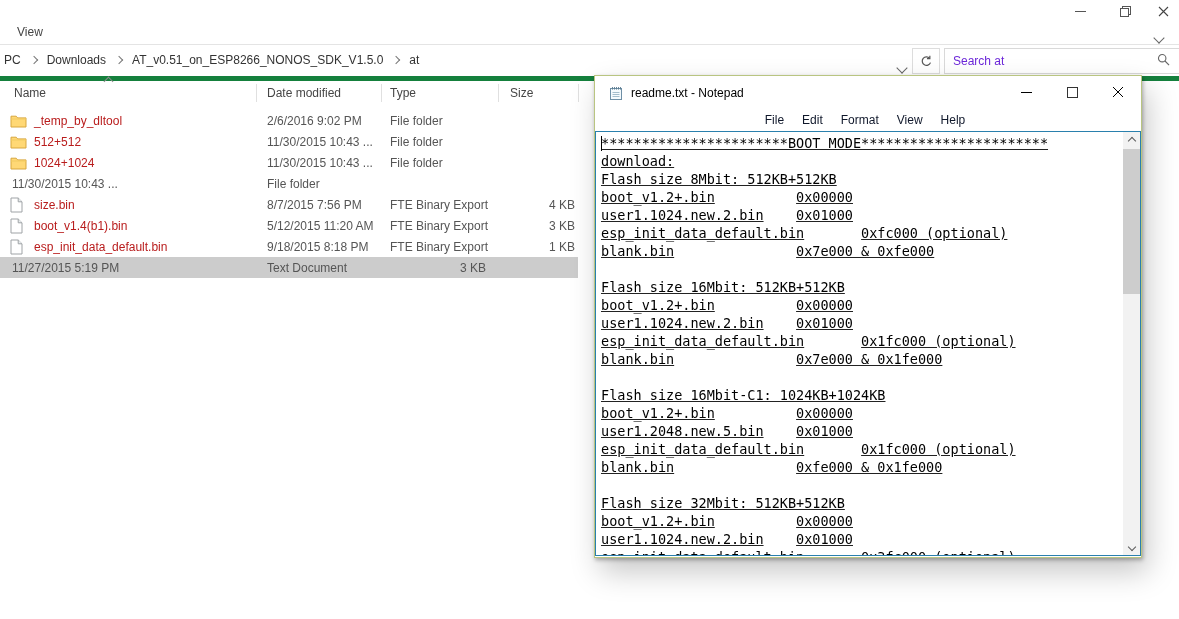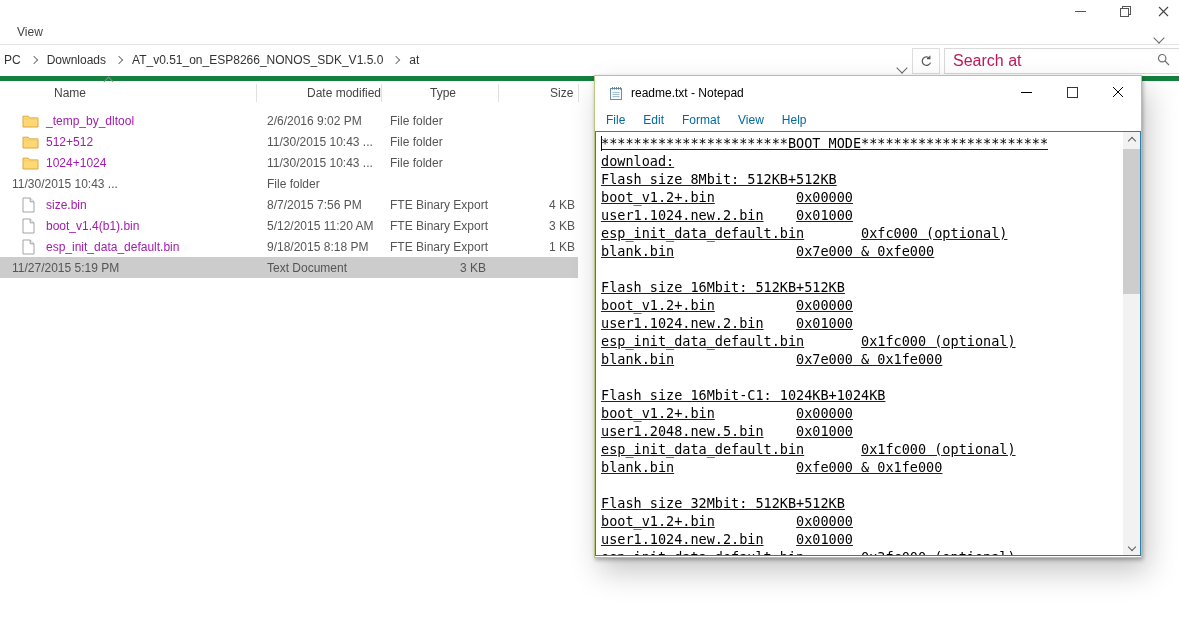--- a/index.html
+++ b/index.html
@@ -23,44 +23,44 @@
   .max-glyph{display:inline-block;width:9px;height:9px;border:1px solid #333;}
   .ribbon-row{position:absolute;left:0;top:22px;width:1179px;height:22px;border-bottom:1px solid #e4e4e4;}
   .ribbon-tab{position:absolute;left:17px;top:3px;font-size:12px;color:#444;}
   .ribbon-collapse{position:absolute;right:16px;top:6px;}
   .addr-row{position:absolute;left:0;top:45px;width:1179px;height:31px;border-bottom:5px solid #15803d;}
   .breadcrumb{position:absolute;left:4px;top:0;height:30px;display:flex;align-items:center;gap:10px;font-size:12px;color:#333;}
   .crumb{cursor:default;}
   .addr-chevron{position:absolute;left:898px;top:13px;}
   .refresh-btn{position:absolute;left:912px;top:3px;width:26px;height:24px;border:1px solid #ddd;display:flex;align-items:center;justify-content:center;background:#fff;}
   .search-box{position:absolute;left:944px;top:3px;width:235px;height:24px;border:1px solid #d9d9d9;background:#fff;display:flex;align-items:center;}
-  .search-box .ph{font-size:16px;color:#be185d;padding-left:8px;flex:1;}
+  .search-box .ph{font-size:12px;color:#6d28d9;padding-left:8px;flex:1;}
   .search-box .mag{margin-right:10px;}
   
   .list-header{position:absolute;left:0;top:82px;width:585px;height:22px;font-size:12px;color:#454545;}
-  .hdr-label{position:absolute;top:4px;cursor:default;margin-left:40px;}
+  .hdr-label{position:absolute;top:4px;cursor:default;}
   .hdr-sep{position:absolute;top:2px;width:1px;height:18px;background:#e0e0e0;}
   .sort-chev{position:absolute;left:105px;top:-4px;width:6px;height:6px;border-right:1.2px solid #8a8a8a;border-bottom:1.2px solid #8a8a8a;transform:rotate(-135deg);}
   .file-list{position:absolute;left:0;top:110px;width:578px;}
   .row{height:21px;display:grid;grid-template-columns:255px 123px 111px 89px;align-items:center;font-size:12px;}
   .row.selected{background:#cccccc;}
-  .c-name{display:flex;align-items:center;padding-left:22px;color:#a21caf;overflow:hidden;white-space:nowrap;}
+  .c-name{display:flex;align-items:center;padding-left:10px;color:#b91c1c;overflow:hidden;white-space:nowrap;}
   .ficon{width:18px;height:16px;margin-right:6px;display:inline-flex;align-items:center;flex:none;}
   .c-date,.c-type{color:#555;padding-left:12px;white-space:nowrap;overflow:hidden;}
   .c-size{color:#555;text-align:right;padding-right:3px;white-space:nowrap;}
   
   .notepad{position:absolute;left:594px;top:75px;width:548px;height:483px;background:#fff;
     border:1px solid #b9c581;box-sizing:border-box;
     box-shadow:1px 2px 4px rgba(0,0,0,.30),6px 14px 28px rgba(0,0,0,.22);}
   .np-titlebar{position:absolute;left:0;top:0;right:0;height:33px;display:flex;align-items:center;}
   .np-icon{margin-left:13px;display:inline-flex;}
   .np-title{margin-left:7px;font-size:12px;color:#000;}
   .np-btn{position:absolute;top:0;width:45px;height:32px;display:flex;align-items:center;justify-content:center;}
   .np-min{right:92px;} .np-max{right:46px;} .np-close{right:1px;}
-  .np-menubar{position:absolute;left:2px;top:33px;right:8px;height:22px;display:flex;align-items:center;font-size:12px;color:#0369a1;}
+  .np-menubar{position:absolute;left:2px;top:33px;right:8px;height:22px;display:flex;align-items:center;font-size:12px;color:#0f172a;justify-content:center;}
   .menu-item{padding:0 9px;cursor:default;}
   .np-edit{position:absolute;left:0;right:0;top:55px;bottom:1px;border:1px solid #2a80ad;background:#fff;overflow:hidden;text-decoration:underline;}
   .np-text{margin:0;padding:2px 0 0 5px;font-family:"DejaVu Sans Mono","Liberation Mono",monospace;
     font-size:13.5px;line-height:18px;color:#000;tab-size:8;-moz-tab-size:8;white-space:pre;}
   .caret{position:absolute;left:5px;top:4px;width:1px;height:15px;background:#000;}
   .np-scrollbar{position:absolute;right:0;top:0;bottom:0;width:17px;background:#f2f2f2;}
   .sb-arrow{position:absolute;left:0;width:17px;height:17px;display:flex;align-items:center;justify-content:center;}
   .sb-up{top:0;} .sb-down{bottom:0;}
   .sb-arrow .chev{width:5px;height:5px;border-color:#5a5a5a;}
   .sb-thumb{position:absolute;left:0;top:17px;width:17px;height:145px;background:#cdcdcd;}

